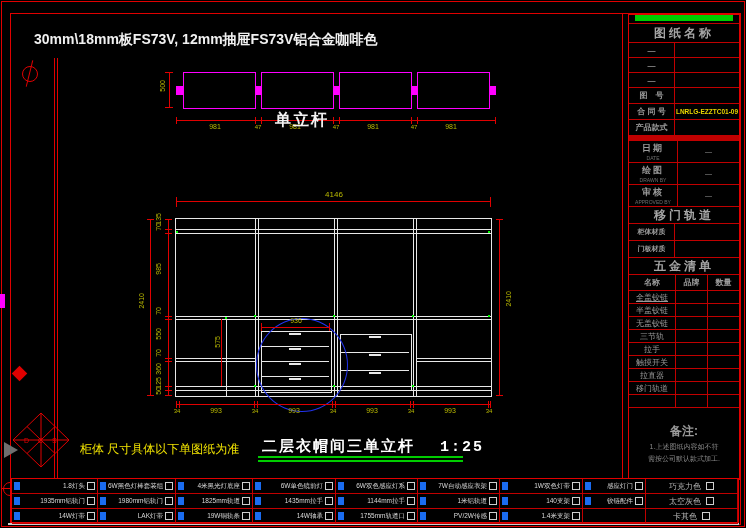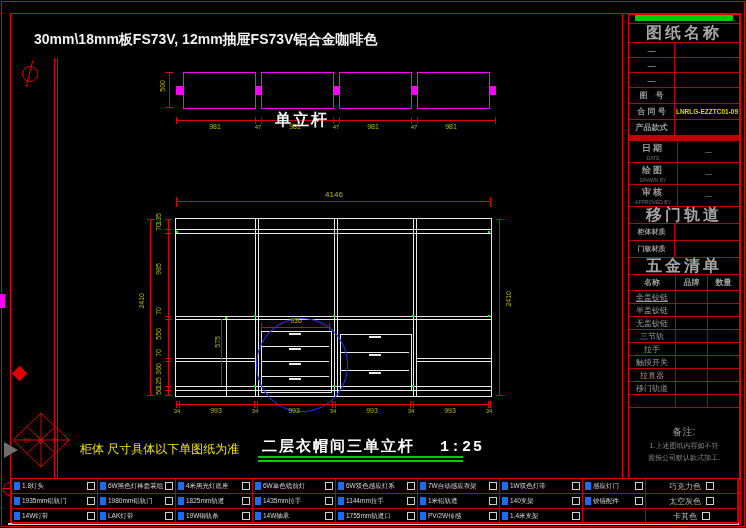--- a/index.html
+++ b/index.html
@@ -18,30 +18,30 @@
   .border-red{border:1px solid #e00000;}
   .note{color:#f2e400;font-size:12px;white-space:nowrap;}
   .ttl{color:#fff;font-weight:bold;font-size:15px;letter-spacing:2px;white-space:nowrap;}
   
   .panel{display:flex;flex-direction:column;background:#000;}
   .prow{display:flex;border-bottom:1px solid #c00000;align-items:stretch;}
   .plab{border-right:1px solid #c00000;display:flex;align-items:center;justify-content:center;
         color:#9a9a9a;font-size:8px;font-weight:bold;white-space:nowrap;}
   .pval{flex:1;display:flex;align-items:center;justify-content:center;color:#9a9a9a;font-size:7px;}
   .hdr{display:flex;align-items:center;justify-content:center;color:#a5a5a5;font-weight:bold;
-       font-size:16px;border-bottom:1px solid #c00000;letter-spacing:3px;}
+       font-size:12px;border-bottom:1px solid #c00000;letter-spacing:3px;}
   .slab{display:flex;flex-direction:column;align-items:center;justify-content:center;
         border-right:1px solid #c00000;width:48px;}
   .slab .cn{color:#9a9a9a;font-size:9px;font-weight:bold;letter-spacing:2px;}
   .slab .en{color:#6f6f6f;font-size:5px;letter-spacing:0px;}
   .hwcell{border-right:1px solid #c00000;display:flex;align-items:center;justify-content:center;
           color:#9a9a9a;font-size:8px;}
   
   .strip{display:grid;grid-template-columns:86px 78px 77px 83px 82px 82px 83px 63px 1fr;
-         grid-auto-rows:15px;background:#000;}
+         grid-auto-rows:15px;background:#000;text-align:right;}
   .lc{border-right:1px solid #c00000;border-bottom:1px solid #c00000;display:flex;
       align-items:center;padding:0 2px;gap:2px;overflow:hidden;}
   .lic{width:6px;height:8px;background:#1a6cf0;flex:none;}
   .ll{font-size:6.5px;color:#d8d8d8;flex:1;white-space:nowrap;overflow:hidden;}
   .cb{width:6px;height:6px;border:1px solid #cfcfcf;flex:none;}
   .ccell{justify-content:center;gap:5px;color:#b5b5b5;font-size:8px;}
   .logo-main{color:#448f93;font-weight:bold;font-size:17px;letter-spacing:1px;
              -webkit-text-stroke:0.5px #5fb7bb;}
   .logo-badge{border:1px solid #448f93;color:#b44fb4;font-size:6px;padding:1px 2px;margin-left:3px;letter-spacing:1px;}
   .ellipse{border:1px solid #2233ee;border-radius:50%;}
@@ -342,21 +342,21 @@
       <div class="hwcell" style="width:46px;">移门轨道</div>
       <div class="hwcell" style="width:31px;"></div>
       <div class="hwcell" style="flex:1;border-right:none;"></div>
     </div>
     <div class="prow" style="height:12px;">
       <div class="hwcell" style="width:46px;"></div>
       <div class="hwcell" style="width:31px;"></div>
       <div class="hwcell" style="flex:1;border-right:none;"></div>
     </div>
     <div style="flex:1;display:flex;flex-direction:column;align-items:center;justify-content:center;gap:2px;">
-      <div style="color:#9a9a9a;font-size:10px;font-weight:normal;">备注:</div>
+      <div style="color:#9a9a9a;font-size:12px;font-weight:bold;">备注:</div>
       <div style="color:#8a8a8a;font-size:7px;">1.上述图纸内容如不符</div>
       <div style="color:#8a8a8a;font-size:7px;">需按公司默认款式加工.</div>
     </div>
   </div>
 
   <div class="a strip border-red" style="left:11px;top:478px;width:728px;height:45px;box-sizing:border-box;">
 
     <div class="lc">
         <span class="lic"></span>
         <span class="ll">1.8灯头</span>

